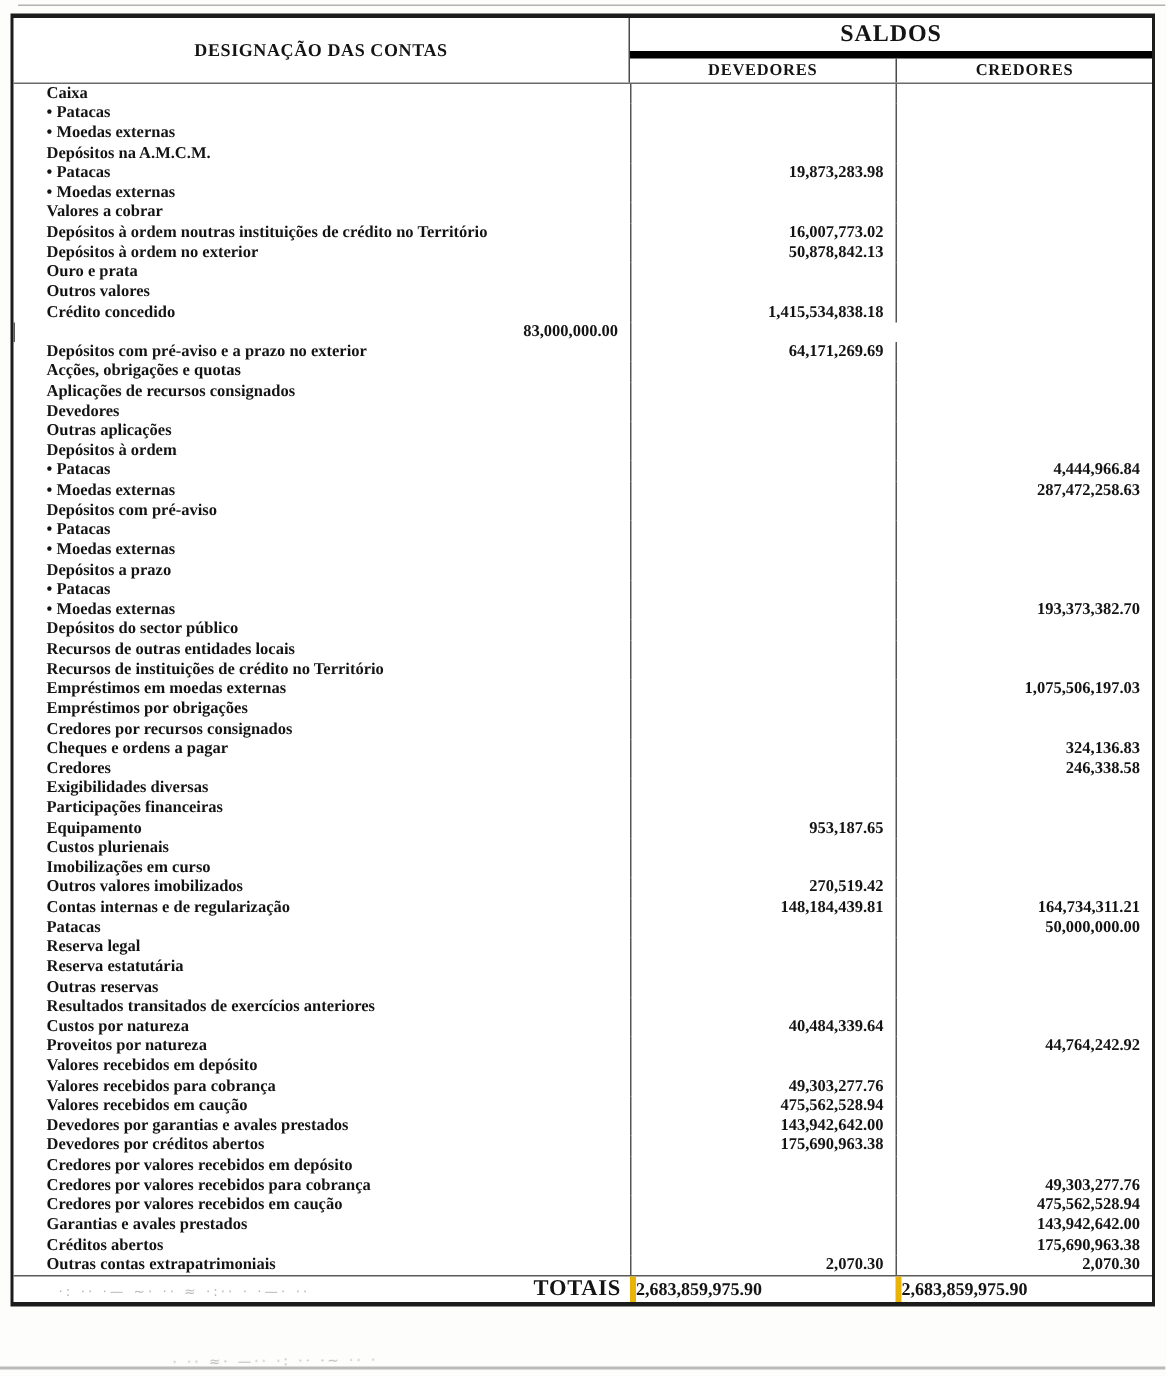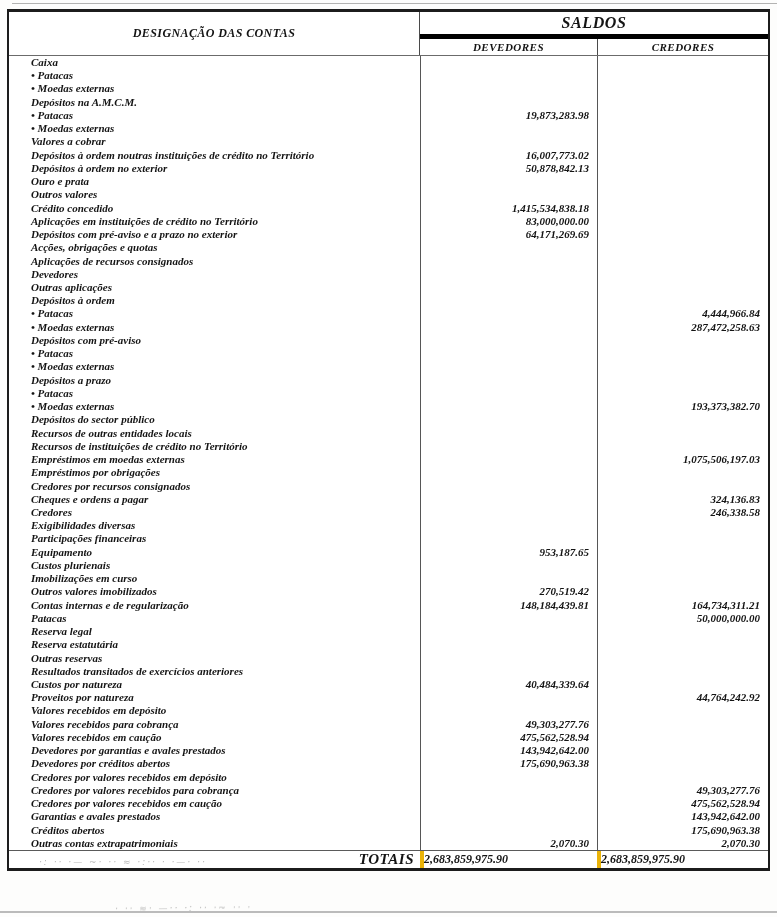--- a/index.html
+++ b/index.html
@@ -4,21 +4,21 @@
 <style>
   html,body{margin:0;padding:0;}
   body{
     width:777px;height:917px;
     background:#f7f7f5;
     font-family:"Liberation Serif","DejaVu Serif",serif;
     color:#141414;
     overflow:hidden;
   }
   .page{
-    position:relative;width:777px;height:917px;background:#fdfdfc;font-style:italic;
+    position:relative;width:777px;height:917px;background:#fdfdfc;
   }
   
   .edge-line-top{
     position:absolute;left:12px;right:0;top:3px;height:1px;
     background:#9a9a9a;opacity:.75;
   }
   .edge-line-bottom{
     position:absolute;left:0;right:0;top:911px;height:2px;
     background:#8f8f8f;opacity:.6;
   }
@@ -171,21 +171,20 @@
         <div class="cell label">Outros valores</div>
         <div class="cell num"></div>
         <div class="cell num"></div>
       </div>
         <div class="row">
         <div class="cell label">Crédito concedido</div>
         <div class="cell num">1,415,534,838.18</div>
         <div class="cell num"></div>
       </div>
         <div class="row">
-        <div class="cell label">Aplicações em instituições de crédito no Território</div>
         <div class="cell num">83,000,000.00</div>
         <div class="cell num"></div>
       </div>
         <div class="row">
         <div class="cell label">Depósitos com pré-aviso e a prazo no exterior</div>
         <div class="cell num">64,171,269.69</div>
         <div class="cell num"></div>
       </div>
         <div class="row">
         <div class="cell label">Acções, obrigações e quotas</div>

